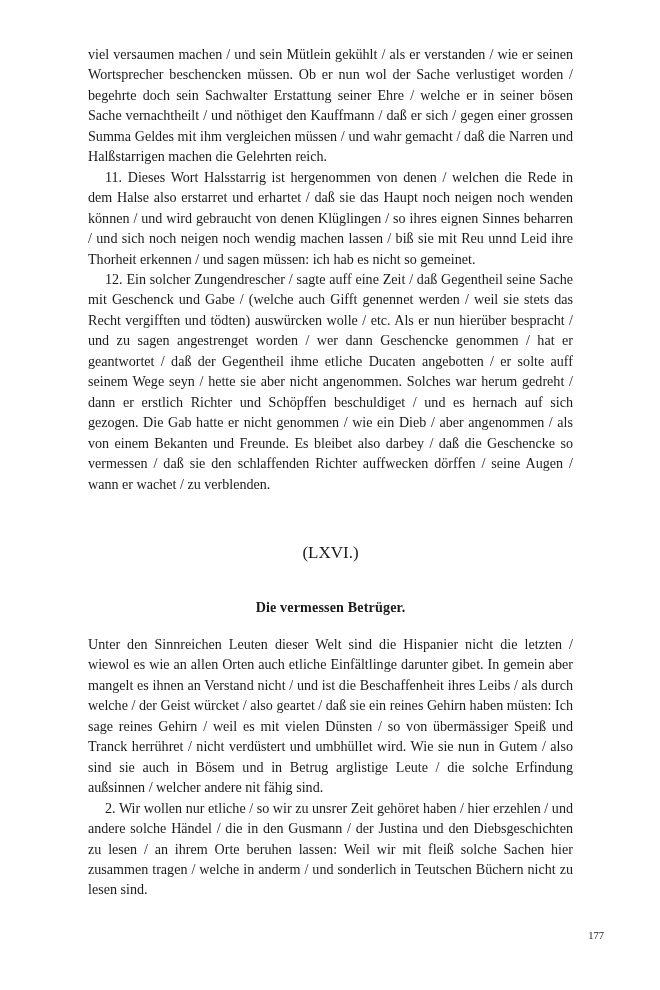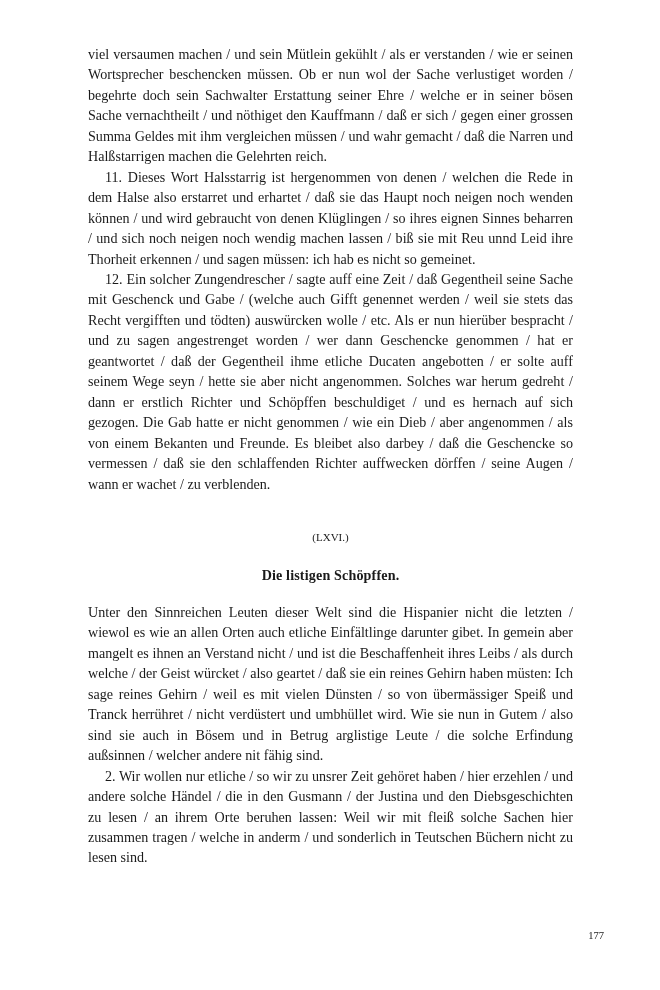--- a/index.html
+++ b/index.html
@@ -37,22 +37,22 @@
     hyphens: manual;
     -webkit-hyphens: manual;
   }
   p.indent {
     text-indent: 17px;
   }
   p.noindent {
     text-indent: 0;
   }
   .chapter-number {
-    margin: 0;
-    font-size: 11px;
+    margin: 12px;
+    font-size: 17px;
     text-align: center;
     padding-top: 37px;
   }
   .chapter-title {
     margin: 0;
     font-size: 14.1px;
     font-weight: bold;
     text-align: center;
     padding-top: 24px;
     padding-bottom: 18px;
@@ -75,21 +75,21 @@
   <div class="textblock">
 
     <p class="body noindent">viel versaumen machen / und sein Mütlein gekühlt / als er verstanden / wie er seinen Wortsprecher beschencken müssen. Ob er nun wol der Sache ver­lustiget worden / begehrte doch sein Sachwalter Erstattung seiner Ehre / welche er in seiner bösen Sache vernachtheilt / und nöthiget den Kauffmann / daß er sich / gegen einer grossen Summa Geldes mit ihm vergleichen müssen / und wahr gemacht / daß die Narren und Halßstarrigen machen die Gelehrten reich.</p>
 
     <p class="body indent">11. Dieses Wort Halsstarrig ist hergenommen von denen / welchen die Rede in dem Halse also erstarret und erhartet / daß sie das Haupt noch neigen noch wenden können / und wird gebraucht von denen Klüglingen / so ihres eignen Sinnes beharren / und sich noch neigen noch wendig machen lassen / biß sie mit Reu unnd Leid ihre Thorheit erkennen / und sagen müssen: ich hab es nicht so gemeinet.</p>
 
     <p class="body indent">12. Ein solcher Zungendrescher / sagte auff eine Zeit / daß Gegentheil seine Sache mit Geschenck und Gabe / (welche auch Gifft genennet werden / weil sie stets das Recht vergifften und tödten) auswürcken wolle / etc. Als er nun hierüber bespracht / und zu sagen angestrenget worden / wer dann Ge­schencke genommen / hat er geantwortet / daß der Gegentheil ihme etliche Ducaten angebotten / er solte auff seinem Wege seyn / hette sie aber nicht angenommen. Solches war herum gedreht / dann er erstlich Richter und Schöpffen beschuldiget / und es hernach auf sich gezogen. Die Gab hatte er nicht genommen / wie ein Dieb / aber angenommen / als von einem Bekanten und Freunde. Es bleibet also darbey / daß die Geschencke so vermessen / daß sie den schlaffenden Richter auffwecken dörffen / seine Augen / wann er wachet / zu verblenden.</p>
 
     <p class="chapter-number">(LXVI.)</p>
 
-    <h2 class="chapter-title">Die listigen Schöpffen.</h2>
+    <h2 class="chapter-title">Die vermessen Betrüger.</h2>
 
     <p class="body noindent">Unter den Sinnreichen Leuten dieser Welt sind die Hispanier nicht die letz­ten / wiewol es wie an allen Orten auch etliche Einfältlinge darunter gibet. In gemein aber mangelt es ihnen an Verstand nicht / und ist die Beschaffen­heit ihres Leibs / als durch welche / der Geist würcket / also geartet / daß sie ein reines Gehirn haben müsten: Ich sage reines Gehirn / weil es mit vielen Dünsten / so von übermässiger Speiß und Tranck herrühret / nicht verdüstert und umbhüllet wird. Wie sie nun in Gutem / also sind sie auch in Bösem und in Betrug arglistige Leute / die solche Erfindung außsinnen / welcher andere nit fähig sind.</p>
 
     <p class="body indent">2. Wir wollen nur etliche / so wir zu unsrer Zeit gehöret haben / hier er­zehlen / und andere solche Händel / die in den Gusmann / der Justina und den Diebsgeschichten zu lesen / an ihrem Orte beruhen lassen: Weil wir mit fleiß solche Sachen hier zusammen tragen / welche in anderm / und sonderlich in Teutschen Büchern nicht zu lesen sind.</p>
 
   </div>
 
   <div class="folio">177</div>
 
 </div>

